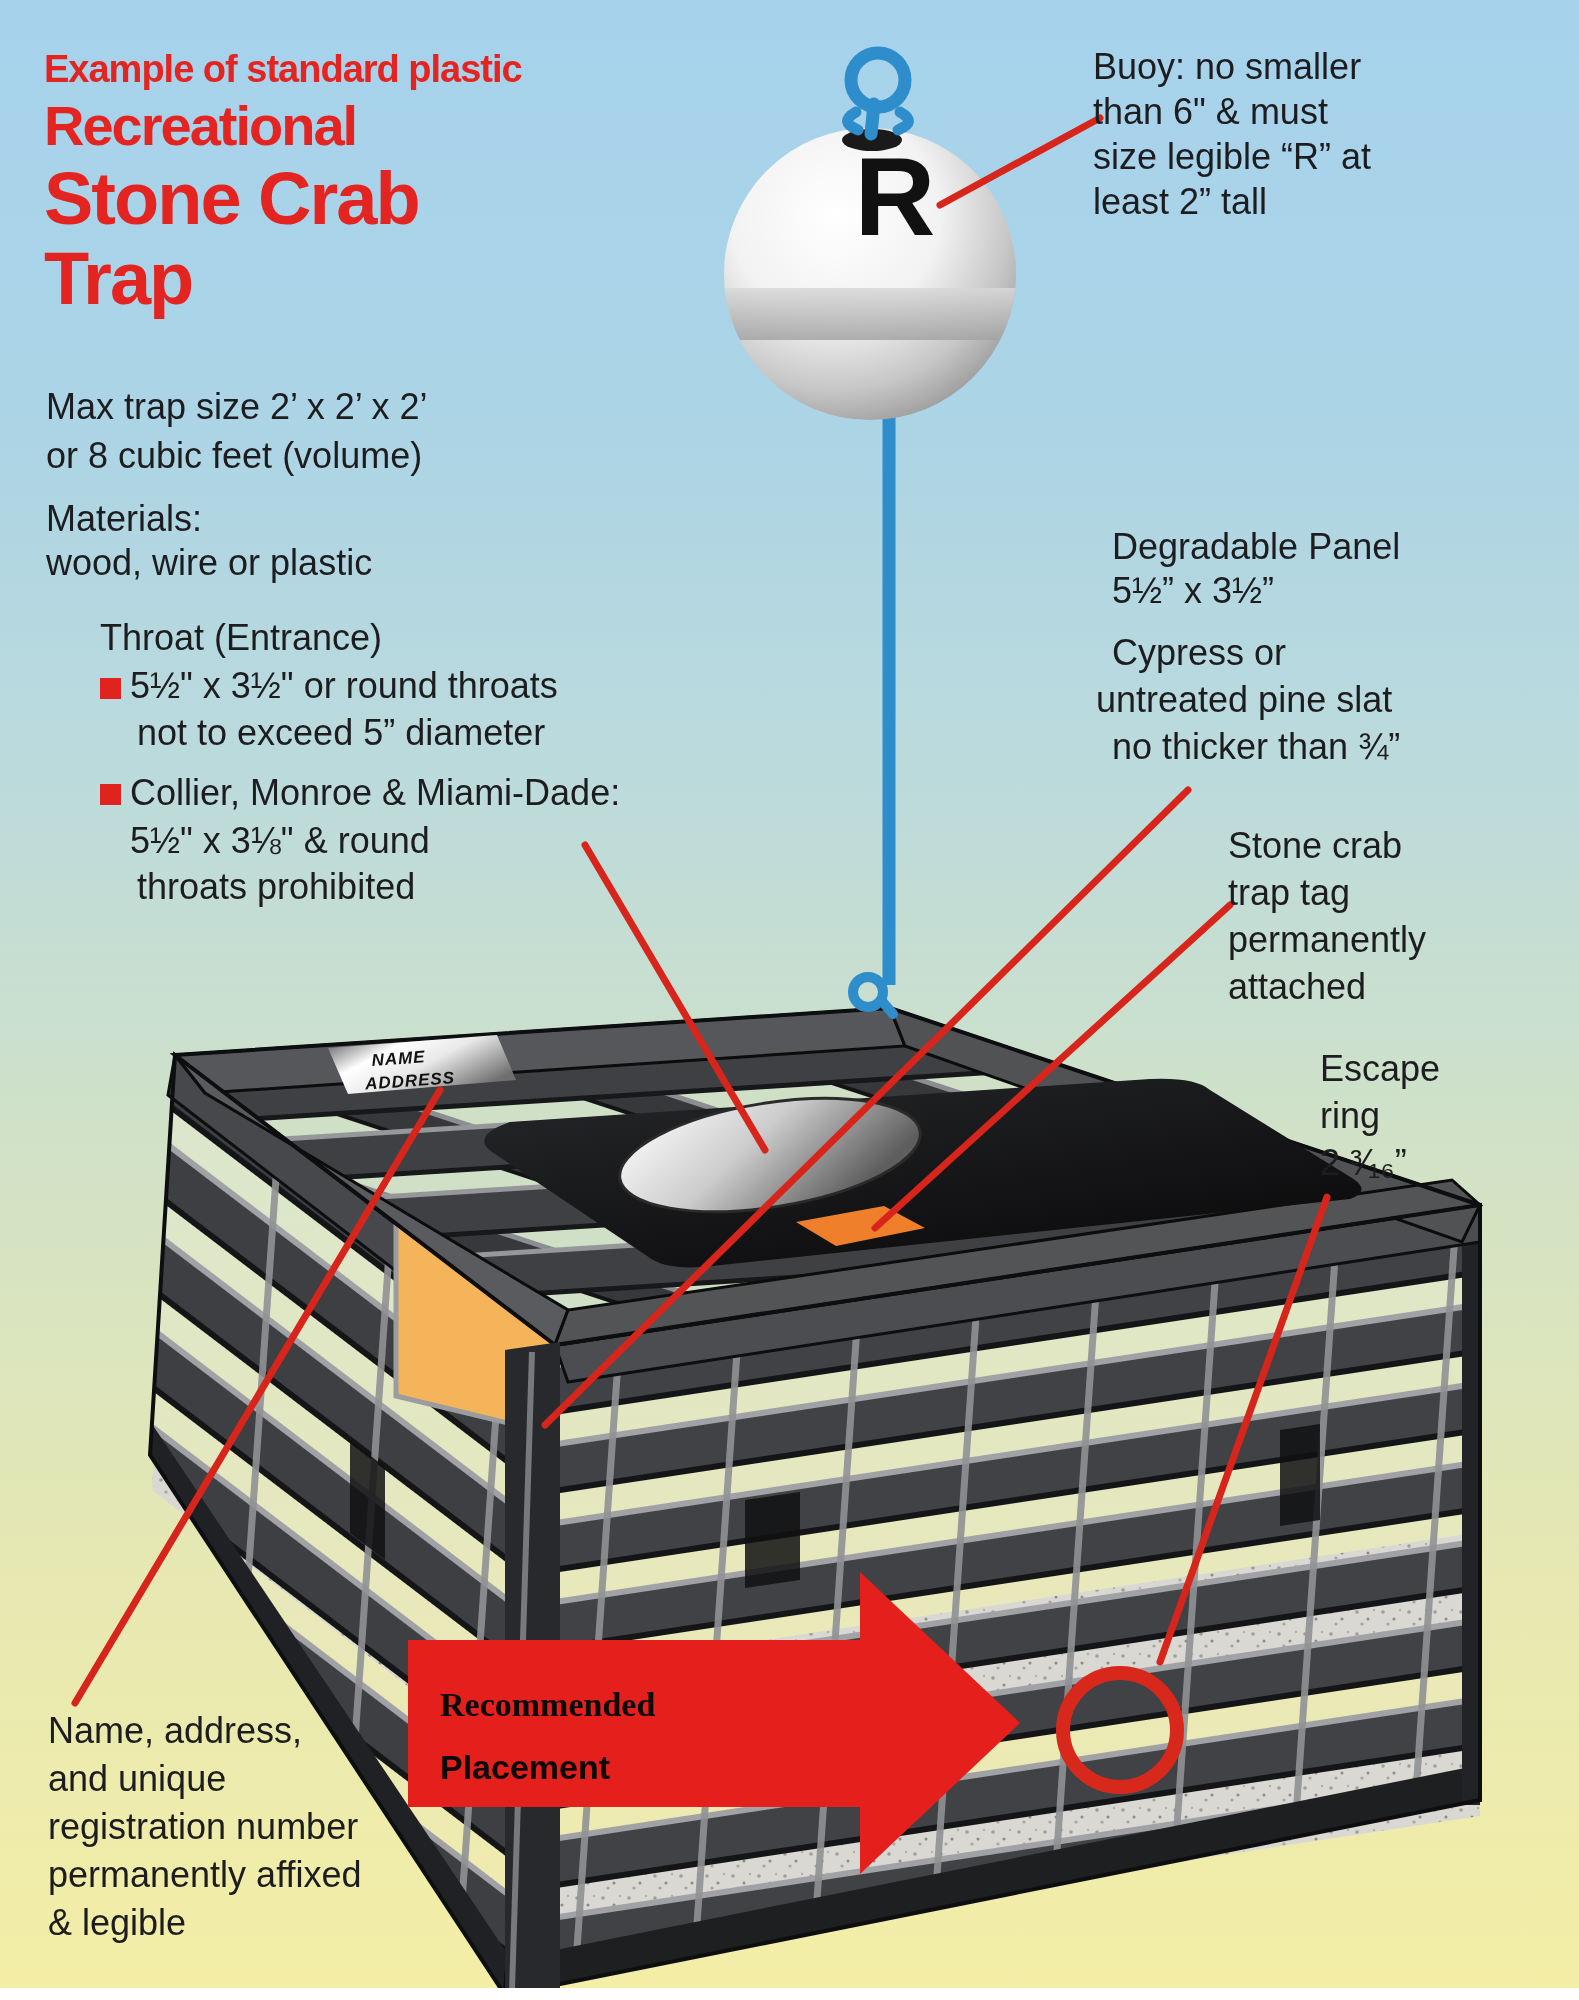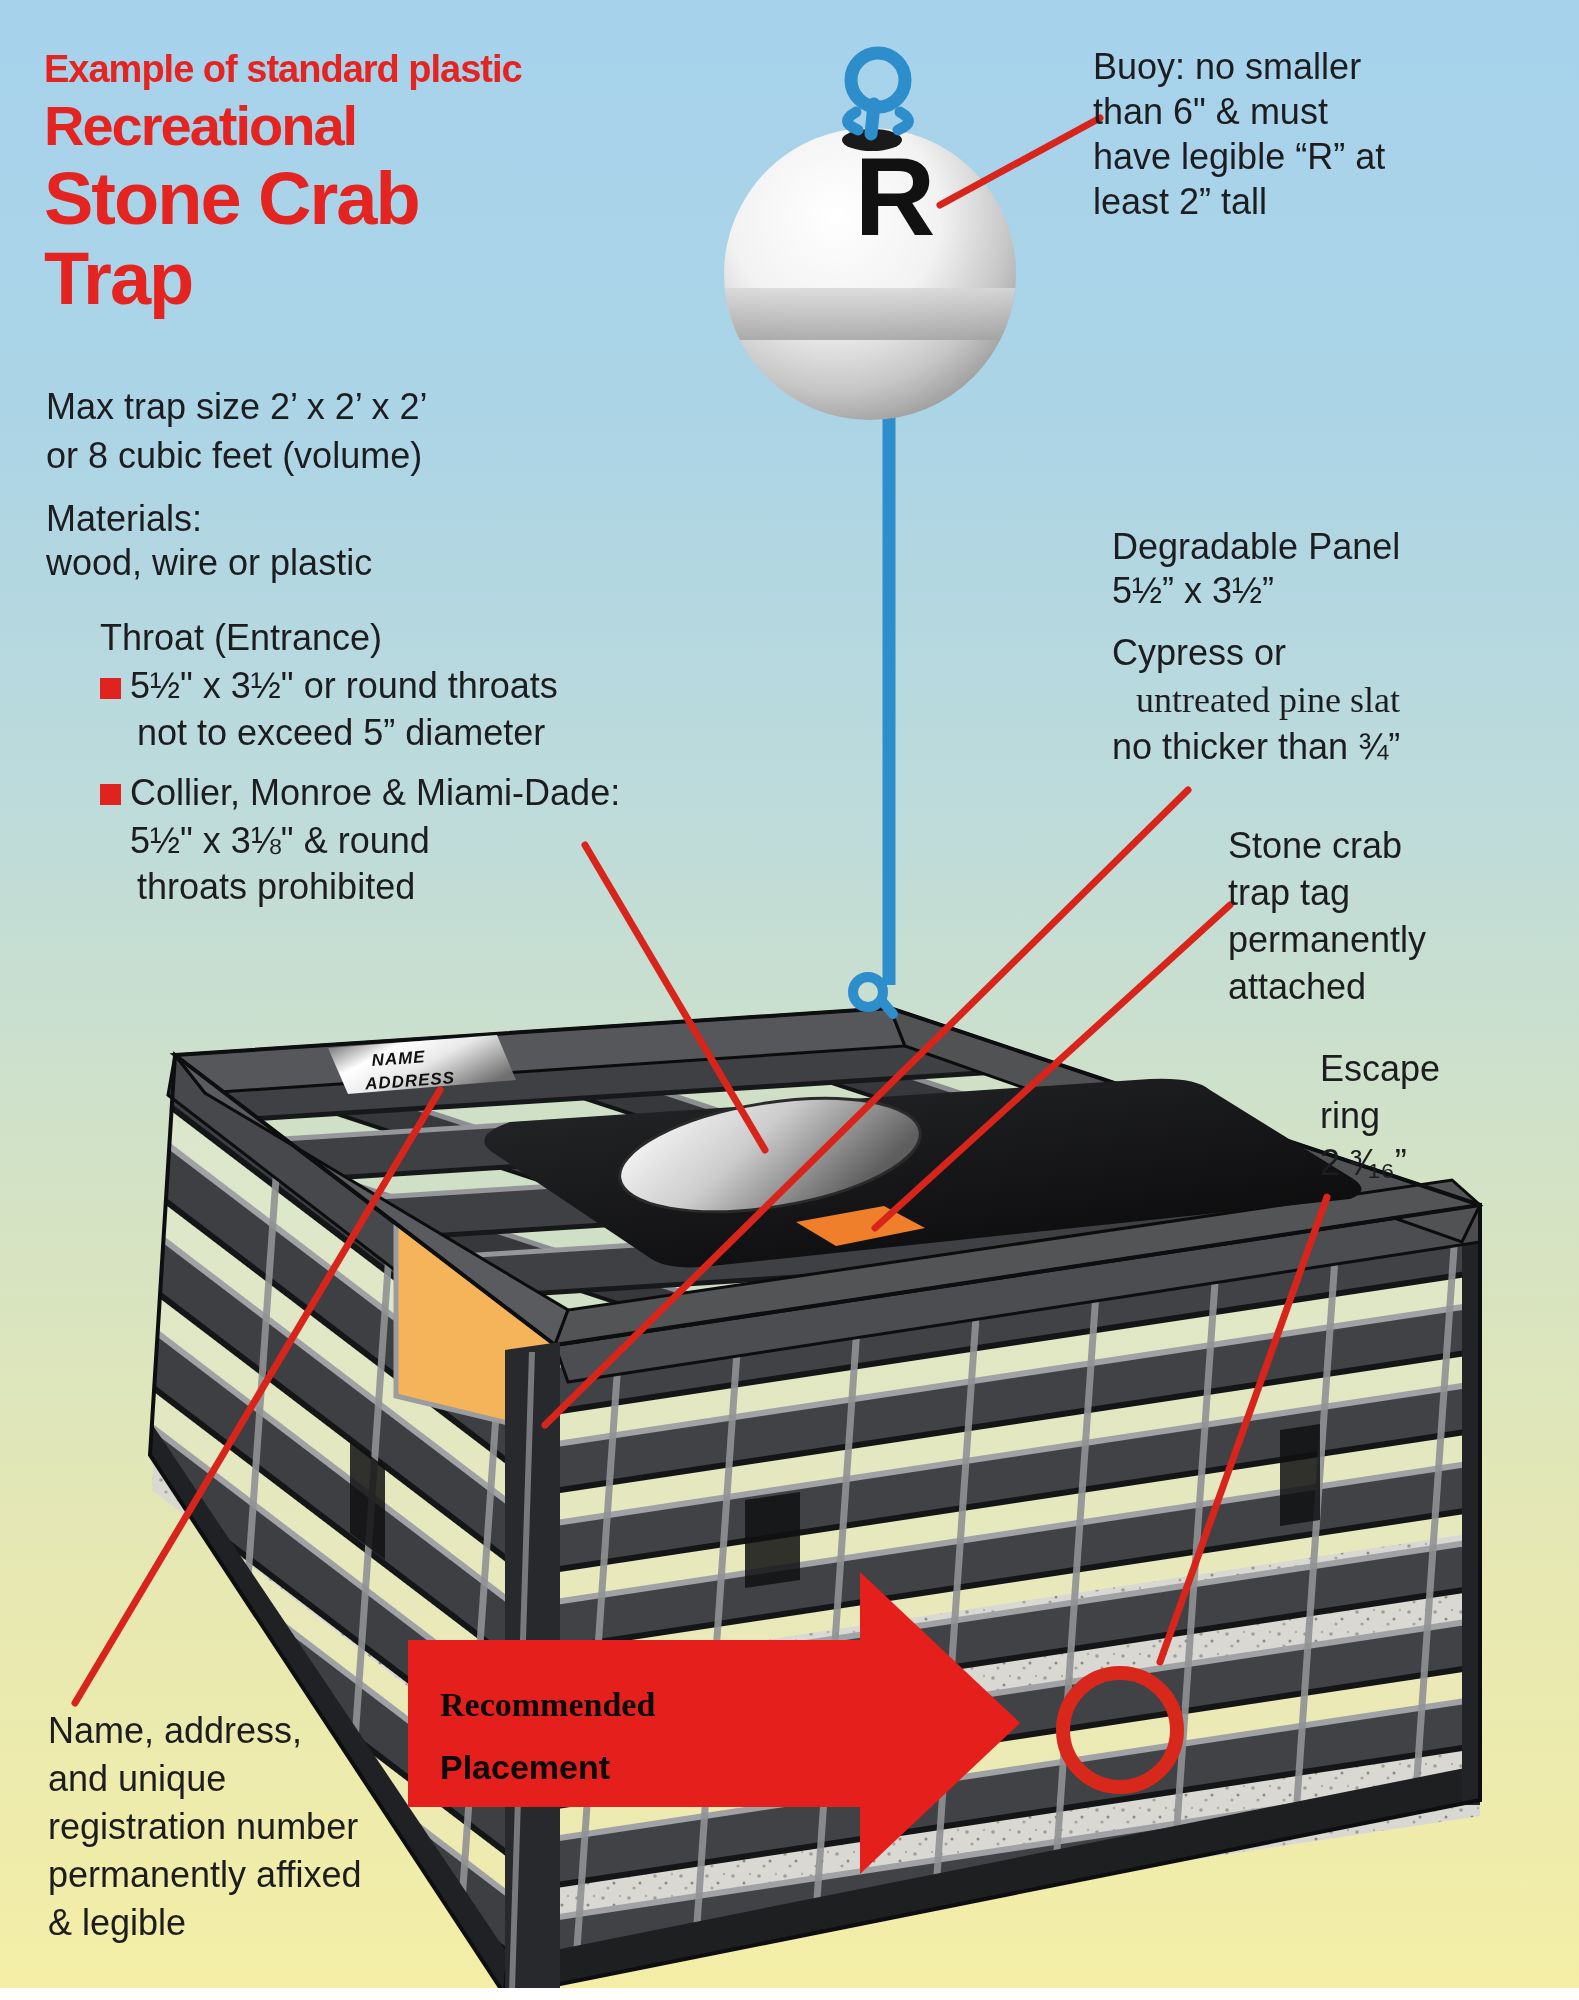--- a/index.html
+++ b/index.html
@@ -198,28 +198,28 @@
   <div class="bullet" style="left:100px;top:678px;"></div>
   <div class="txt" style="left:130px;top:663px;">5½" x 3½" or round throats</div>
   <div class="txt" style="left:137px;top:710px;">not to exceed 5” diameter</div>
   <div class="bullet" style="left:100px;top:784px;"></div>
   <div class="txt" style="left:130px;top:770px;">Collier, Monroe &amp; Miami-Dade:</div>
   <div class="txt" style="left:130px;top:818px;">5½" x 3⅛" &amp; round</div>
   <div class="txt" style="left:137px;top:864px;">throats prohibited</div>
 
   <div class="txt" style="left:1093px;top:44px;">Buoy: no smaller</div>
   <div class="txt" style="left:1093px;top:89px;">than 6" &amp; must</div>
-  <div class="txt" style="left:1093px;top:134px;">have legible “R” at</div>
+  <div class="txt" style="left:1093px;top:134px;">size legible “R” at</div>
   <div class="txt" style="left:1093px;top:179px;">least 2” tall</div>
 
   <div class="txt" style="left:1112px;top:524px;">Degradable Panel</div>
   <div class="txt" style="left:1112px;top:568px;">5½” x 3½”</div>
 
   <div class="txt" style="left:1112px;top:630px;">Cypress or</div>
-  <div class="txt" style="left:1136px;top:677px;font-family:Liberation Serif, serif;">untreated pine slat</div>
+  <div class="txt" style="left:1096px;top:677px;">untreated pine slat</div>
   <div class="txt" style="left:1112px;top:724px;">no thicker than ¾”</div>
 
   <div class="txt" style="left:1228px;top:823px;">Stone crab</div>
   <div class="txt" style="left:1228px;top:870px;">trap tag</div>
   <div class="txt" style="left:1228px;top:917px;">permanently</div>
   <div class="txt" style="left:1228px;top:964px;">attached</div>
 
   <div class="txt" style="left:1320px;top:1046px;">Escape</div>
   <div class="txt" style="left:1320px;top:1093px;">ring</div>
   <div class="txt" style="left:1320px;top:1140px;">2 ³⁄₁₆”</div>

